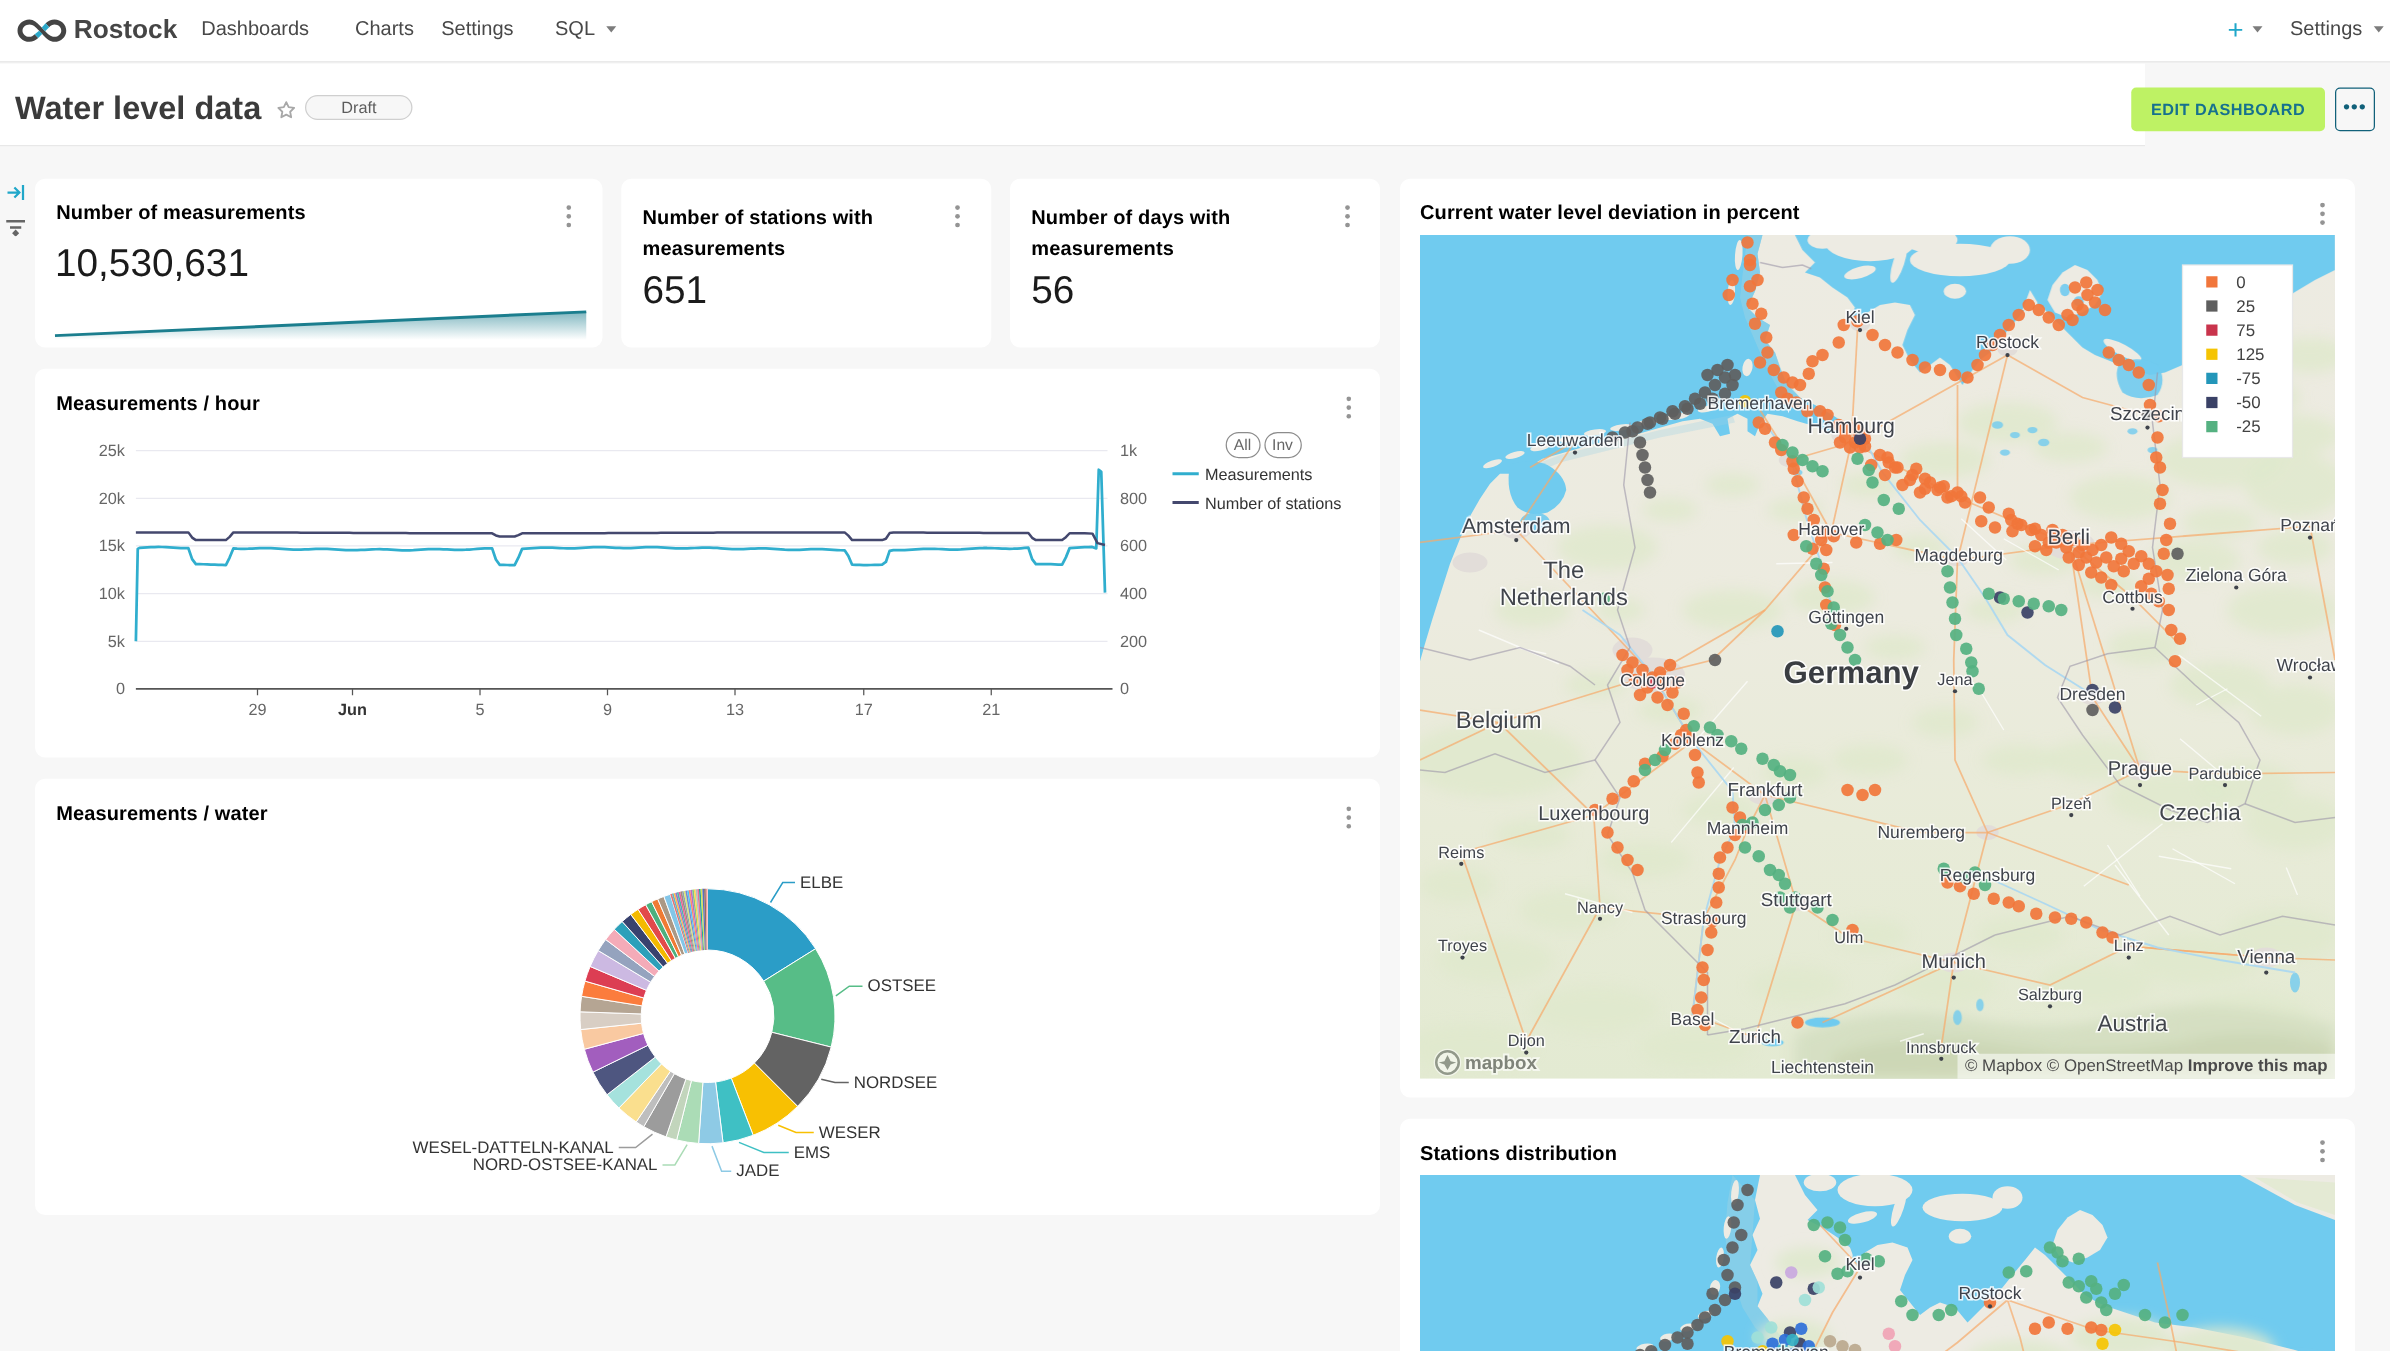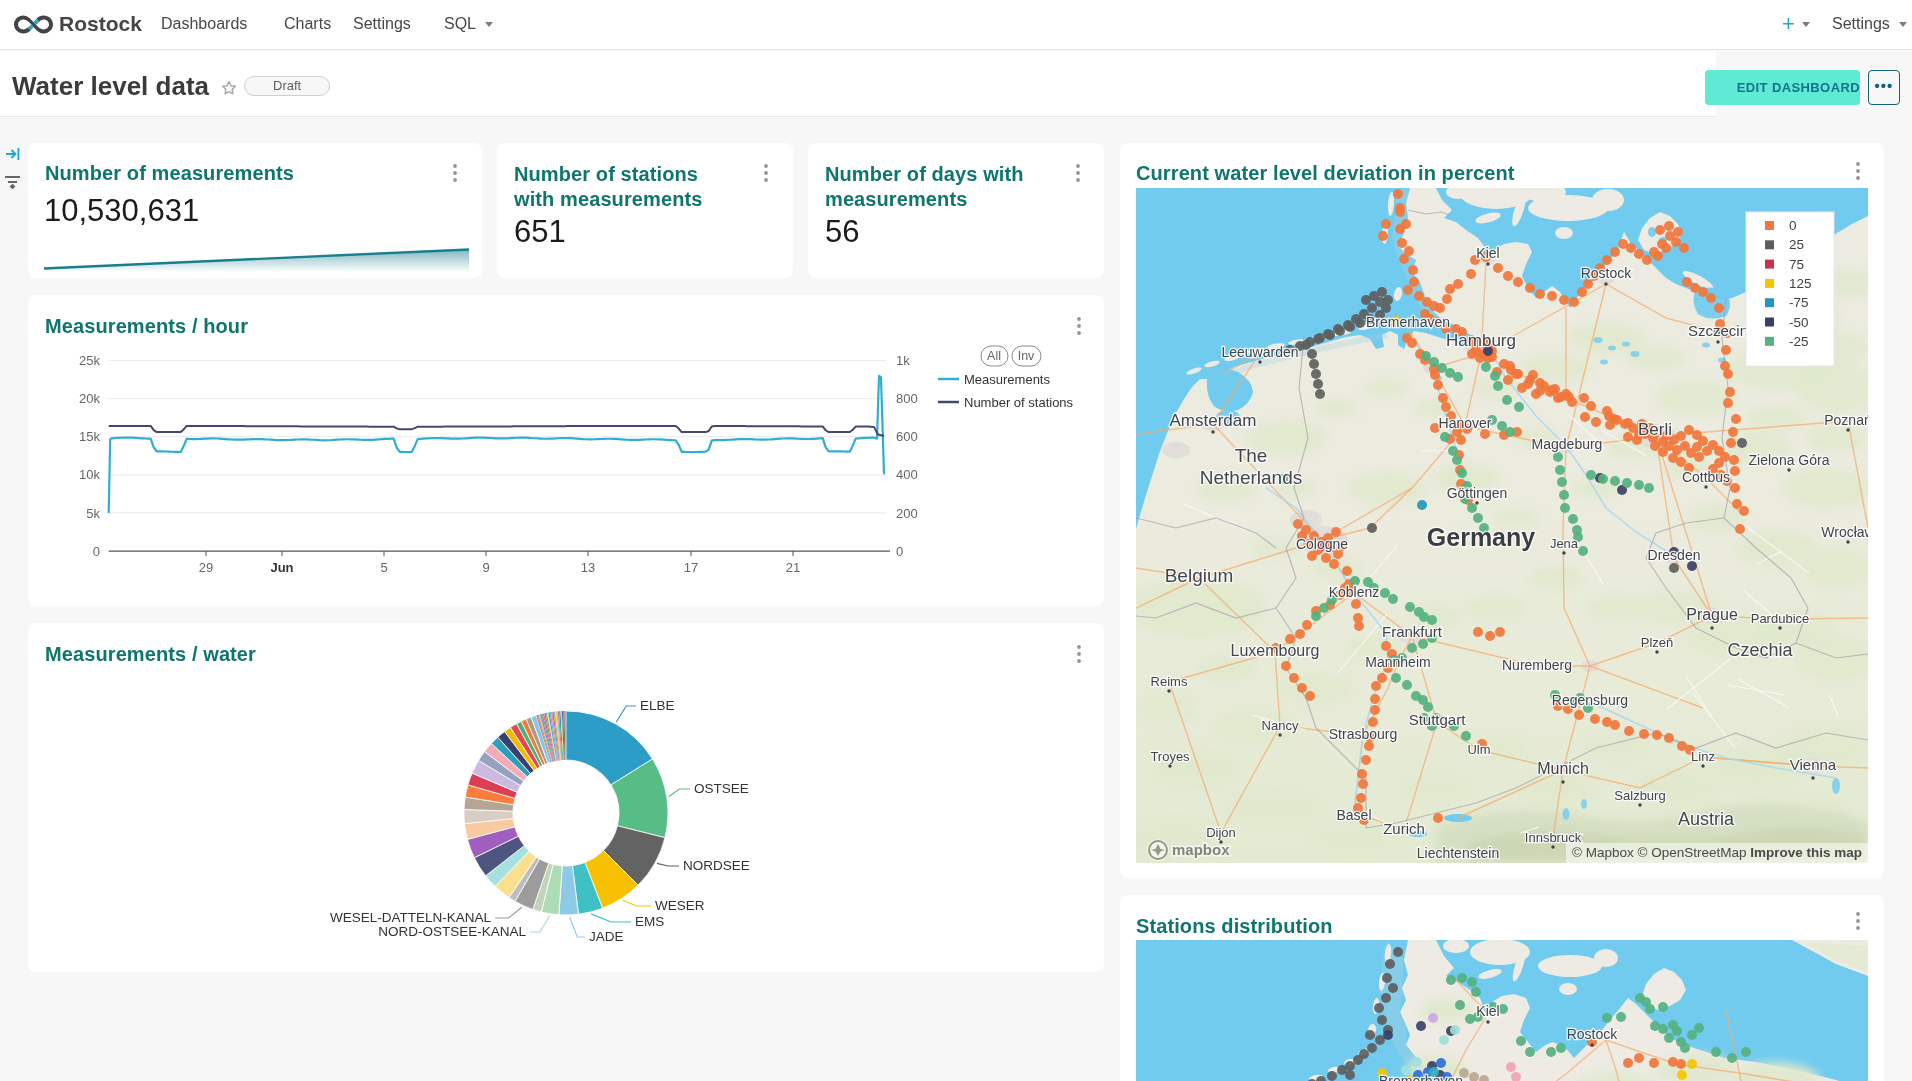--- a/index.html
+++ b/index.html
@@ -3,21 +3,21 @@
 <style>
 * { margin:0; padding:0; box-sizing:border-box; }
 html,body { width:1912px; height:1081px; overflow:hidden; background:#F7F7F7;
   font-family:"Liberation Sans", sans-serif; }
 .nav { position:absolute; left:0; top:0; width:1912px; height:50px; background:#fff;
   border-bottom:1px solid #E3E3E3; z-index:5;}
 .navitem { position:absolute; top:15px; font-size:16px; color:#484848; }
 .hdr { position:absolute; left:0; top:51px; width:1716px; height:66px; background:#fff;
   border-bottom:1px solid #E8E8E8; z-index:4;}
 .card { position:absolute; background:#fff; border-radius:8px; }
-.ctitle { position:absolute; font-size:20px; font-weight:bold; color:#0f766e; letter-spacing:0.1px;}
+.ctitle { position:absolute; font-size:16px; font-weight:bold; color:#000000; letter-spacing:0.1px;}
 .kebab { position:absolute; width:4px; }
 .bignum { position:absolute; font-size:31px; color:#1b1b1b; }
 svg text { font-family:"Liberation Sans", sans-serif; }
 </style></head>
 <body>
 <div class="nav">
     <svg style="position:absolute;left:13px;top:13px" width="42" height="24" viewBox="0 0 42 24">
 <path d="M10.5 2.6 C14 2.6 16.5 5 19.2 7.8 L22.8 11.6 C25.5 14.4 27.5 16.4 30.5 16.4 C33.6 16.4 36 14.1 36 11.5 C36 8.9 33.7 6.6 30.7 6.6 C29 6.6 27.6 7.4 26.3 8.7 L23.5 5.6 C25.5 3.7 27.9 2.6 30.6 2.6 C35.9 2.6 40 6.6 40 11.5 C40 16.4 35.9 20.4 30.6 20.4 C27 20.4 24.5 18.3 21.8 15.4 L18.3 11.6 C15.6 8.8 13.6 6.6 10.6 6.6 C7.5 6.6 5 8.9 5 11.5 C5 14.1 7.4 16.4 10.4 16.4 C12.1 16.4 13.5 15.6 14.8 14.3 L17.6 17.4 C15.6 19.3 13.2 20.4 10.5 20.4 C5.2 20.4 1 16.4 1 11.5 C1 6.6 5.2 2.6 10.5 2.6 Z" fill="#444"></path>
 <path d="M14.8 14.3 L17.6 17.4 L20.9 13.9 L18.3 11.6 Z" fill="#2AA8C9"></path>
 <path d="M23.5 5.6 L26.3 8.7 L23.1 12 L20.4 9 Z" fill="#2AA8C9"></path>
@@ -30,21 +30,21 @@
 <div class="navitem" style="left:1782px;top:11px;font-size:22px;color:#20A7C9;">+</div>
 <div class="navitem" style="left:1802px;"><span style="display:inline-block;width:0;height:0;border-left:4px solid transparent;border-right:4px solid transparent;border-top:5px solid #7c7c7c;vertical-align:2px;"></span></div>
 <div class="navitem" style="left:1832px;">Settings&nbsp; <span style="display:inline-block;width:0;height:0;border-left:4px solid transparent;border-right:4px solid transparent;border-top:5px solid #7c7c7c;vertical-align:2px;"></span></div>
 </div>
 <div class="hdr">
 <div style="position:absolute;left:12px;top:20px;font-size:26px;font-weight:bold;color:#3b3b3b;">Water level data</div>
 <svg style="position:absolute;left:221px;top:29px" width="16" height="16" viewBox="0 0 24 24">
 <path d="M12 2.5 L14.9 8.6 L21.5 9.5 L16.7 14.1 L17.9 20.7 L12 17.5 L6.1 20.7 L7.3 14.1 L2.5 9.5 L9.1 8.6 Z" fill="none" stroke="#A8A8A8" stroke-width="2.2" stroke-linejoin="round"></path>
     </svg>
 <div style="position:absolute;left:244px;top:25px;height:20px;line-height:18px;padding:0 28px;border:1px solid #CFCFCF;border-radius:10px;background:#F7F7F7;font-size:13px;color:#5c5c5c;">Draft</div>
-<div style="position:absolute;left:1705px;top:19px;width:155px;height:35px;background:#5eead4;border-radius:4px;text-align:right;line-height:35px;font-size:13px;font-weight:bold;letter-spacing:0.4px;color:#16718E;">EDIT DASHBOARD</div>
+<div style="position:absolute;left:1705px;top:19px;width:155px;height:35px;background:#bef264;border-radius:4px;text-align:center;line-height:35px;font-size:13px;font-weight:bold;letter-spacing:0.4px;color:#16718E;">EDIT DASHBOARD</div>
 <div style="position:absolute;left:1868px;top:19px;width:32px;height:35px;border:1px solid #11617a;border-radius:4px;text-align:center;line-height:30px;font-size:15px;font-weight:bold;color:#11617a;letter-spacing:1px;">•••</div>
 </div>
 <svg style="position:absolute;left:5px;top:147px" width="16" height="14" viewBox="0 0 16 14">
 <path d="M1 7 H10 M6.5 3 L10.5 7 L6.5 11" stroke="#20A7C9" stroke-width="1.8" fill="none"></path>
 <path d="M13.4 1 V13" stroke="#20A7C9" stroke-width="1.8"></path>
   </svg>
 <svg style="position:absolute;left:4px;top:175px" width="17" height="14" viewBox="0 0 17 14">
 <path d="M1 2 H16 M4 7 H13 M7 11.5 L8.5 13 L10 11.5 L8.5 10 Z" stroke="#666" stroke-width="1.9" fill="#666"></path>
   </svg>
 <div class="card" style="left:28px;top:143px;width:454px;height:135px;"></div>

